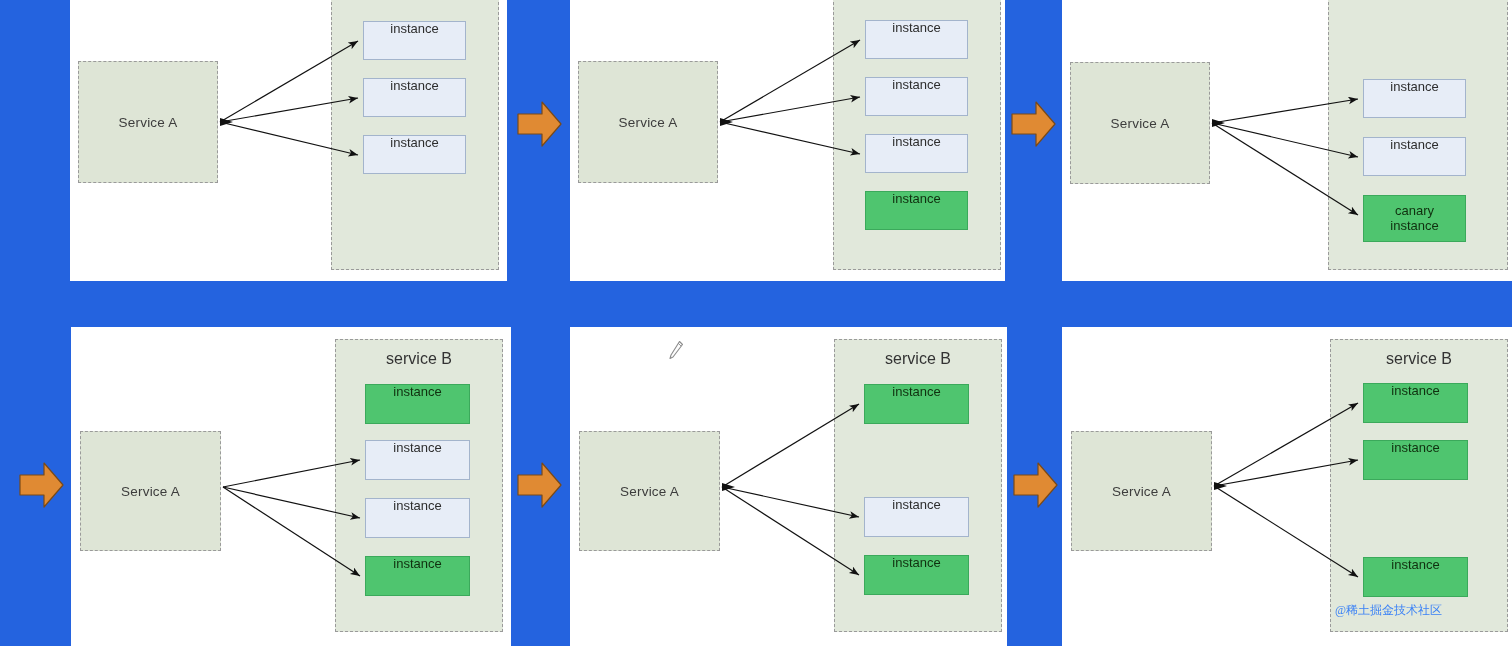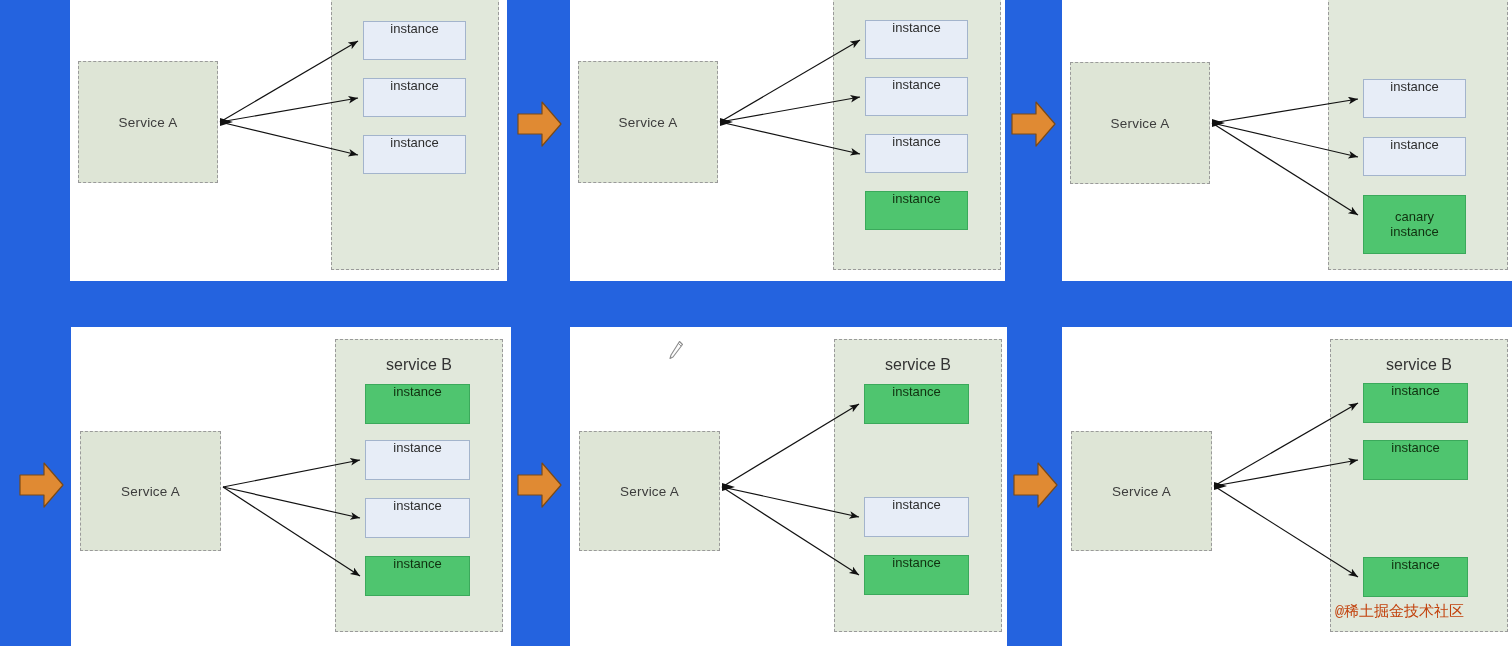--- a/index.html
+++ b/index.html
@@ -39,21 +39,20 @@
     background:#E1E8DB;
     border:1px dashed #9a9a9a;
     box-sizing:border-box;
   }
   .svcB-title{
     position:absolute;
     left:0;right:0;top:10px;
     text-align:center;
     font-size:16px;
     color:#333;
-    margin-top:6px;
   }
 
   
   .inst{
     position:absolute;
     box-sizing:border-box;
     display:flex;justify-content:center;
     text-align:center;
     font-size:13px;
     line-height:1.15;
@@ -67,24 +66,24 @@
 
   
   .steparrow{position:absolute;}
 
   
   .pencil{position:absolute;}
 
   
   .watermark{
     position:absolute;
-    font-size:15px;
-    color:#c2410c;
+    font-size:12px;
+    color:#3b82f6;
     white-space:nowrap;
-    font-family:Liberation Mono, monospace;
+    font-family:Liberation Serif, serif;
   }
 </style>
 </head>
 <body>
 
 <div class="canvas">
 
   <div class="panel" style="left:70px;top:0px;width:437px;height:281px;">
     <div class="inner">
       <div class="svcA" style="left:8px;top:61px;width:140px;height:122px;">
@@ -167,21 +166,21 @@
       <div class="svcA" style="left:8px;top:62px;width:140px;height:122px;">
         <span>Service A</span>
       </div>
       <div class="svcB" style="left:266px;top:-8px;width:180px;height:278px;"></div>
       <div class="inst blue" style="left:301px;top:79px;width:103px;height:39px;">
         <span>instance</span>
       </div>
       <div class="inst blue" style="left:301px;top:137px;width:103px;height:39px;">
         <span>instance</span>
       </div>
-      <div class="inst green" style="left:301px;top:195px;width:103px;height:59px;flex-direction:column;">
+      <div class="inst green" style="left:301px;top:195px;width:103px;height:47px;flex-direction:column;">
         <span>canary</span>
         <span>instance</span>
       </div>
       <svg class="arrows" viewBox="0 0 450 281">
         <defs>
           <marker id="ah3" markerWidth="9" markerHeight="9" refX="8" refY="3.2" orient="auto">
             <path d="M0,0 L8,3.2 L0,6.4 L2,3.2 Z" fill="#111"></path>
           </marker>
         </defs>
         <g stroke="#111" stroke-width="1.2" fill="none" marker-end="url(#ah3)">

